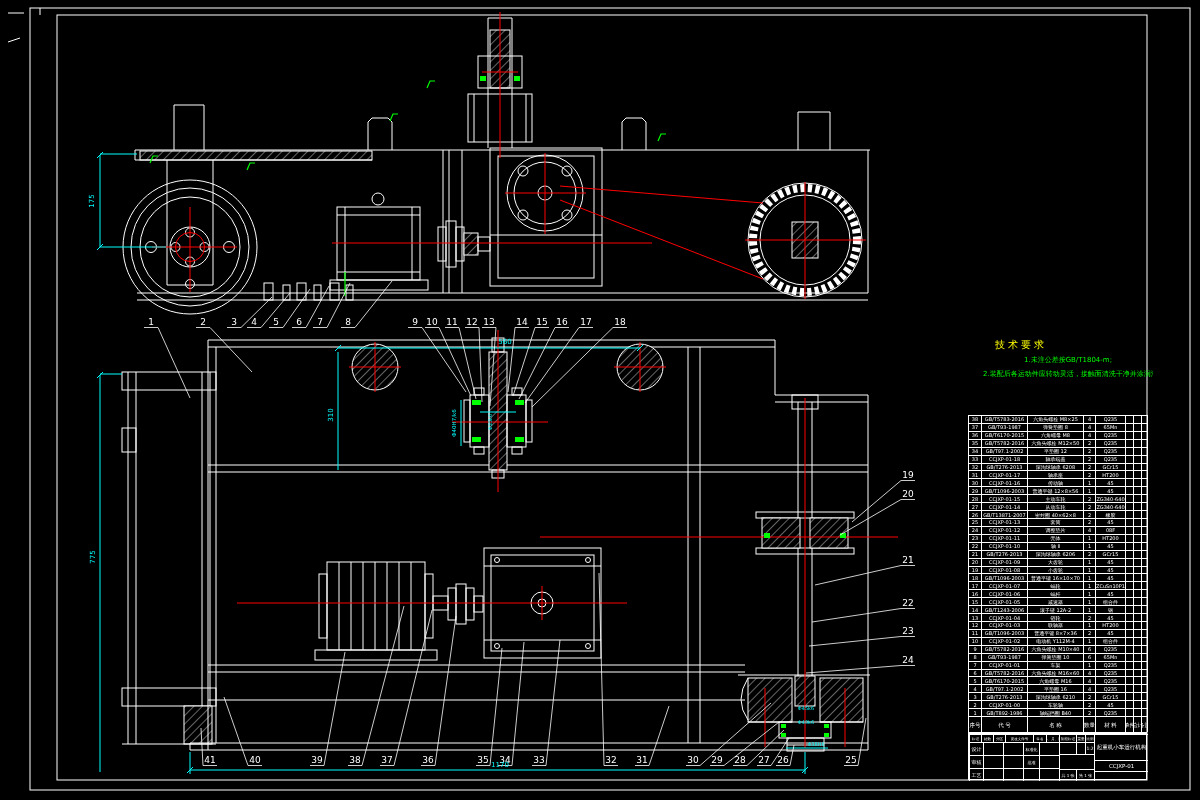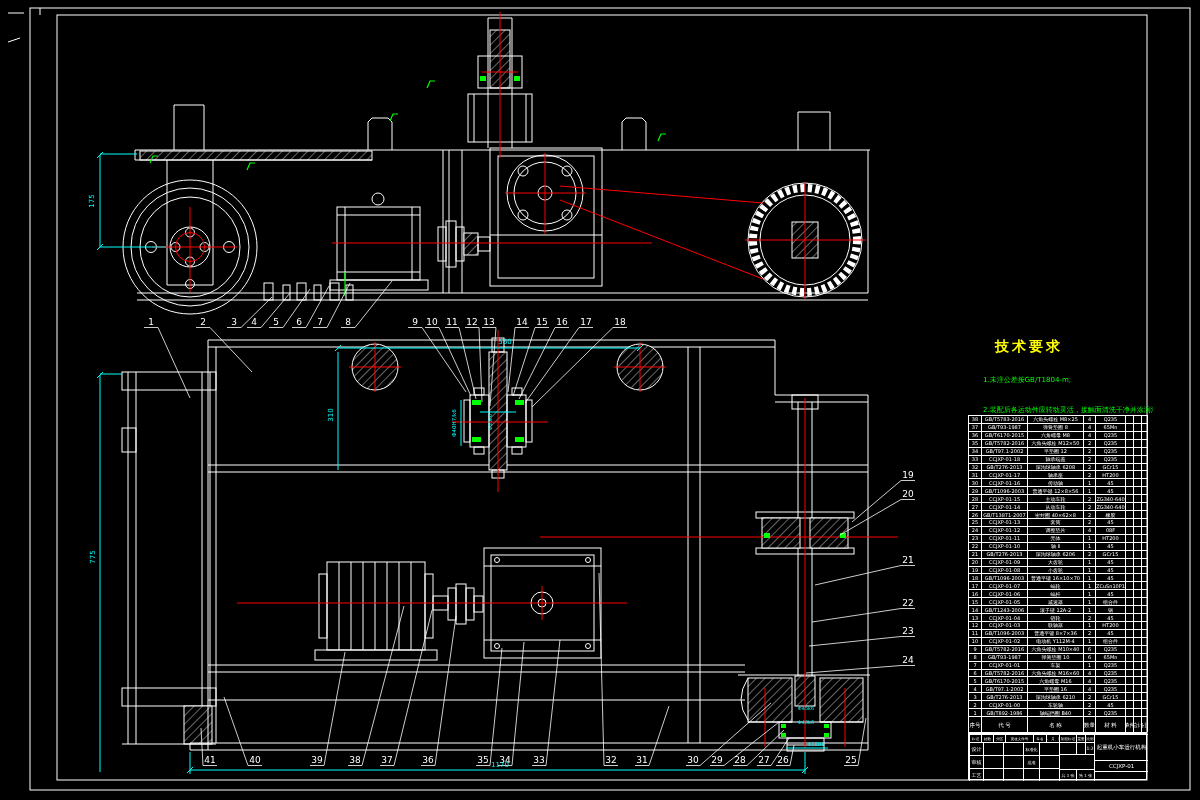--- a/index.html
+++ b/index.html
@@ -1,22 +1,22 @@
 <!DOCTYPE html>
 <html><head>
 <meta charset="utf-8">
 <style>
   html,body{margin:0;padding:0;background:#000;}
   .sheet{position:relative;width:1200px;height:800px;background:#000;overflow:hidden;
          font-family:"DejaVu Sans","Liberation Sans",sans-serif;}
   svg text{font-family:"DejaVu Sans","Liberation Sans",sans-serif;}
   
   #technotes{position:absolute;left:983px;top:338px;width:170px;color:#0f0;}
-  #technotes .ttl{color:#ff0;font-size:14px;font-weight:bold;letter-spacing:3px;margin-left:12px;}
-  #technotes .ln{font-size:7px;line-height:12px;margin-top:18px;white-space:nowrap;overflow:hidden;}
+  #technotes .ttl{color:#ff0;font-size:10px;font-weight:normal;letter-spacing:3px;margin-left:12px;}
+  #technotes .ln{font-size:7px;line-height:12px;margin-top:2px;white-space:nowrap;overflow:hidden;text-align:center;}
   
   #bom{position:absolute;left:968px;top:415px;width:179px;height:318px;display:flex;flex-direction:column;
        border-left:1px solid #fff;border-bottom:1px solid #fff;box-sizing:border-box;}
   .bomrow{display:flex;flex:1;min-height:0;}
   .bomhead{display:flex;height:16px;flex:none;}
   .bomcell{border-right:1px solid #fff;border-top:1px solid #fff;box-sizing:border-box;color:#fff;
            font-size:5px;line-height:6px;overflow:hidden;white-space:nowrap;text-align:center;flex:none;
            display:flex;align-items:center;justify-content:center;}
   .bomhead .bomcell{font-size:5.5px;}
   .bomcell:nth-child(1){width:13px}.bomcell:nth-child(2){width:46px}.bomcell:nth-child(3){width:56px}

